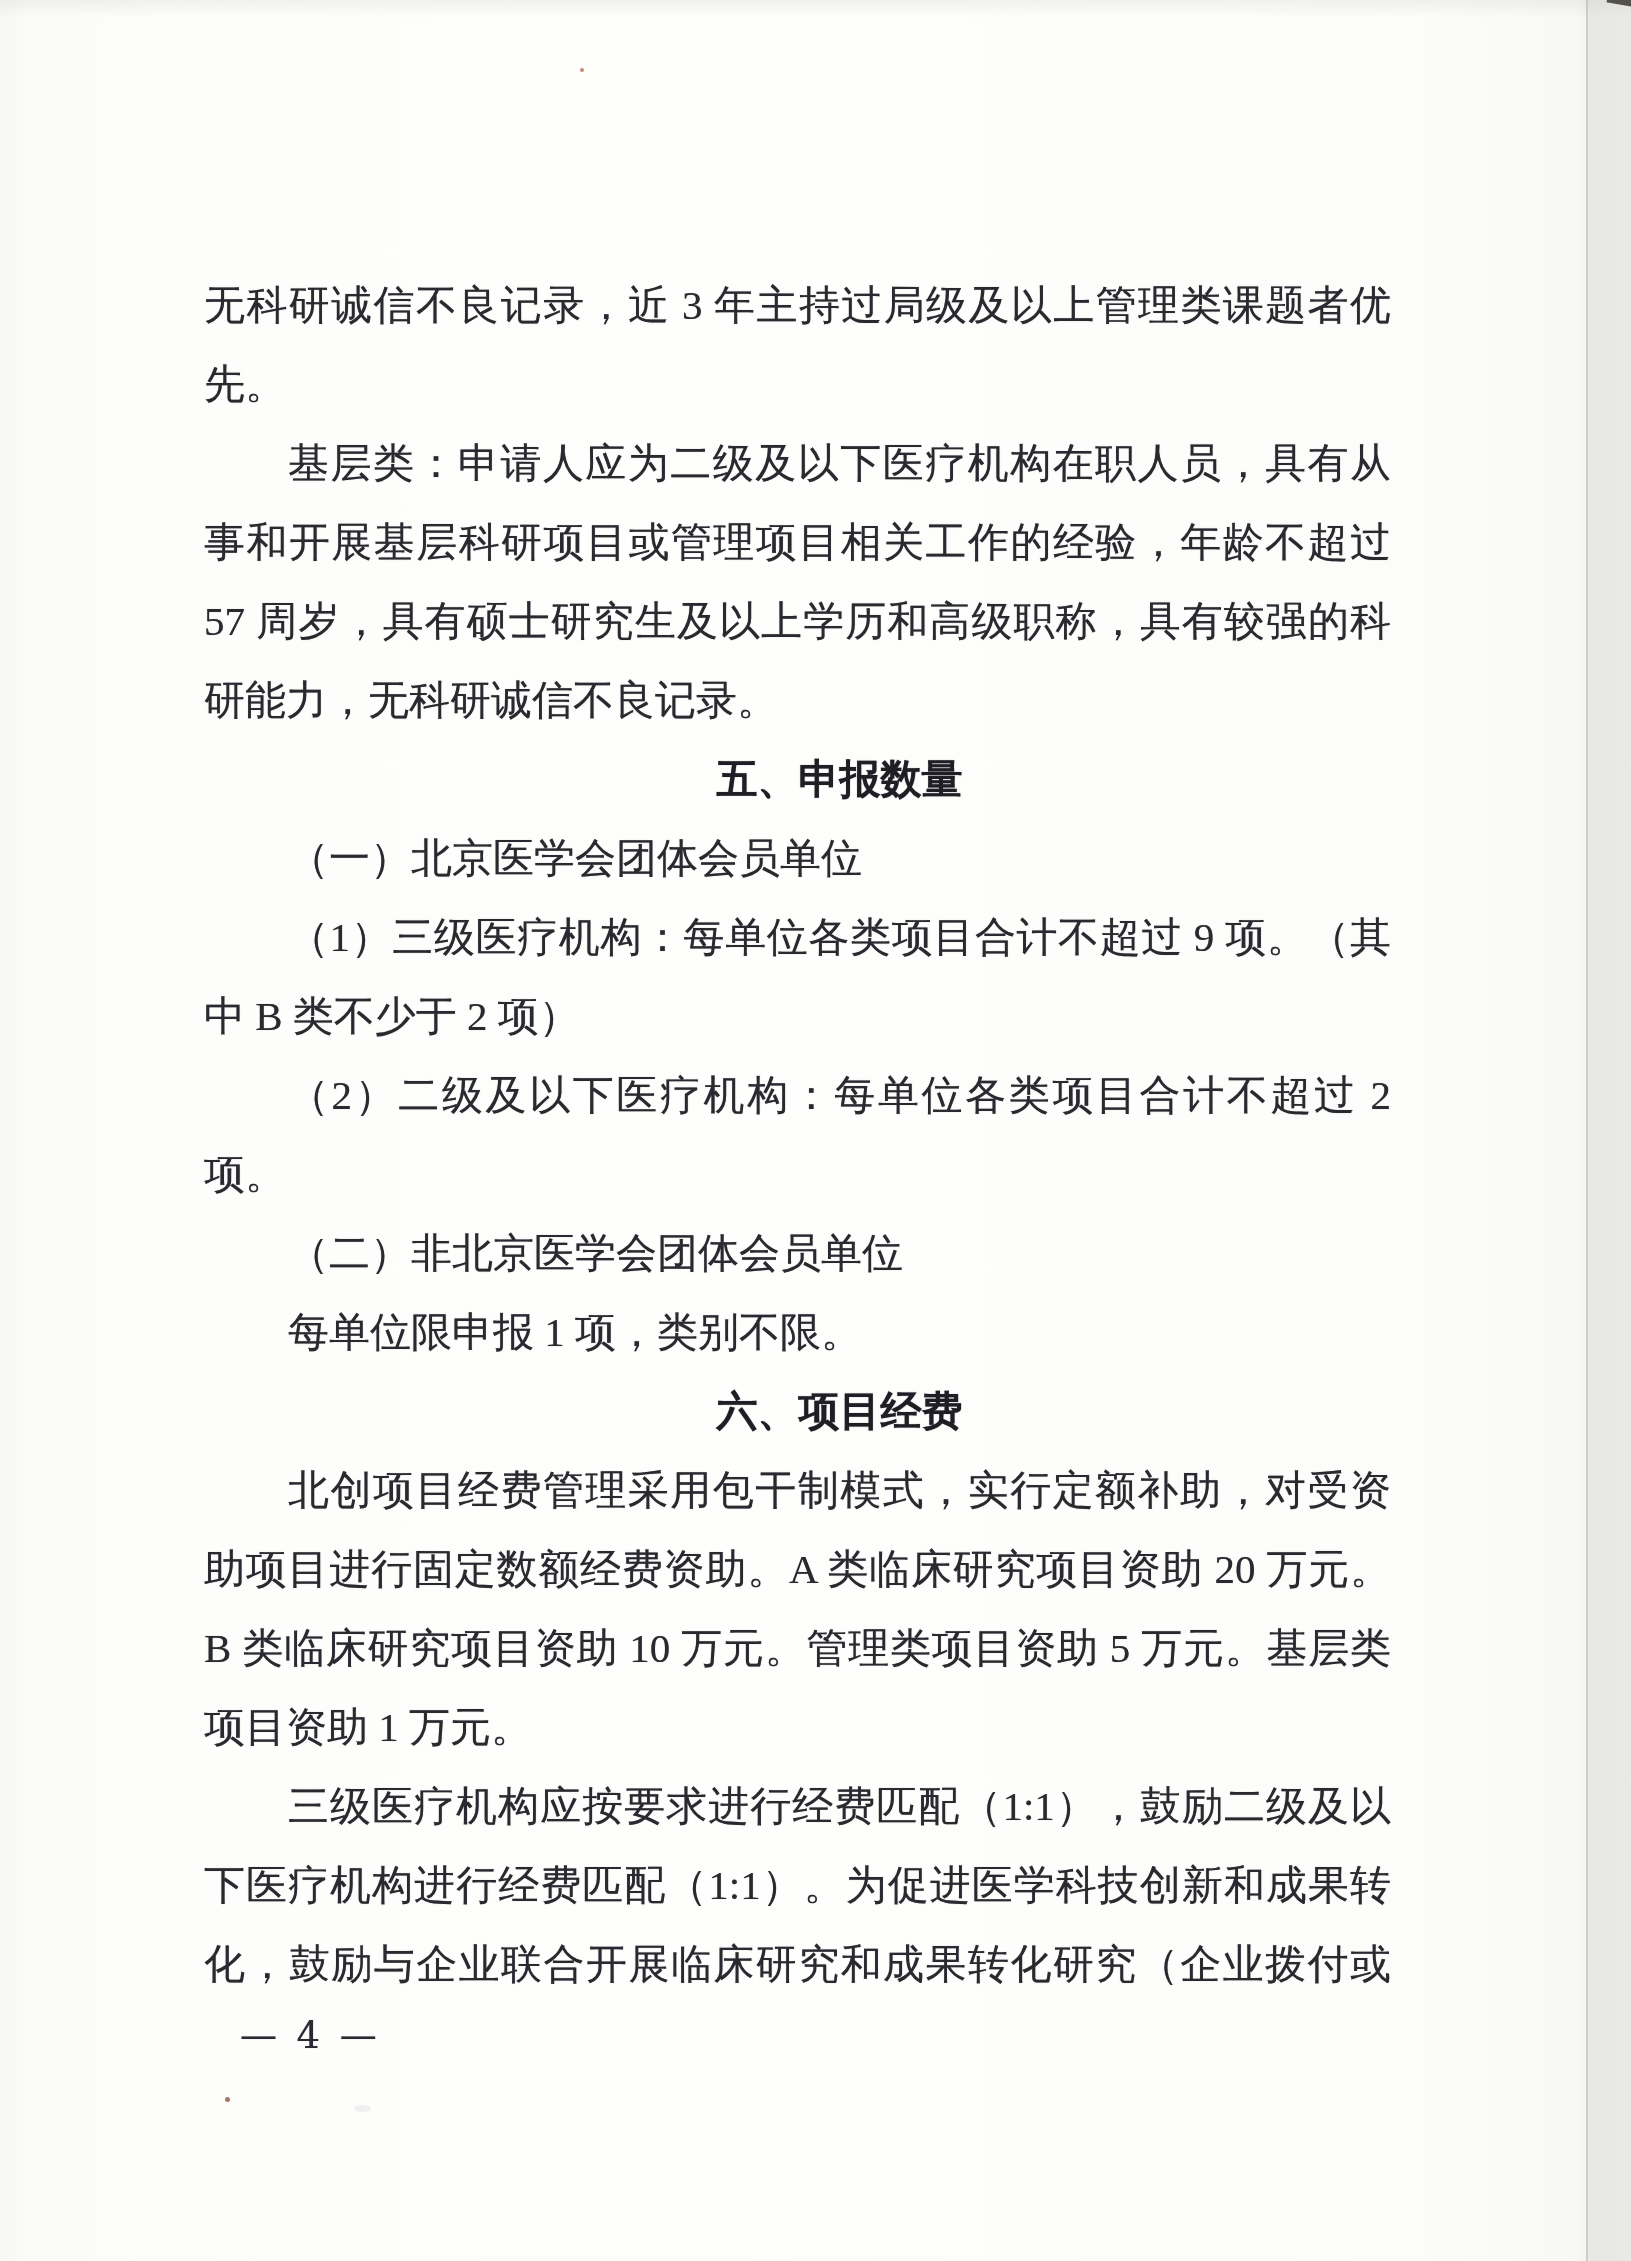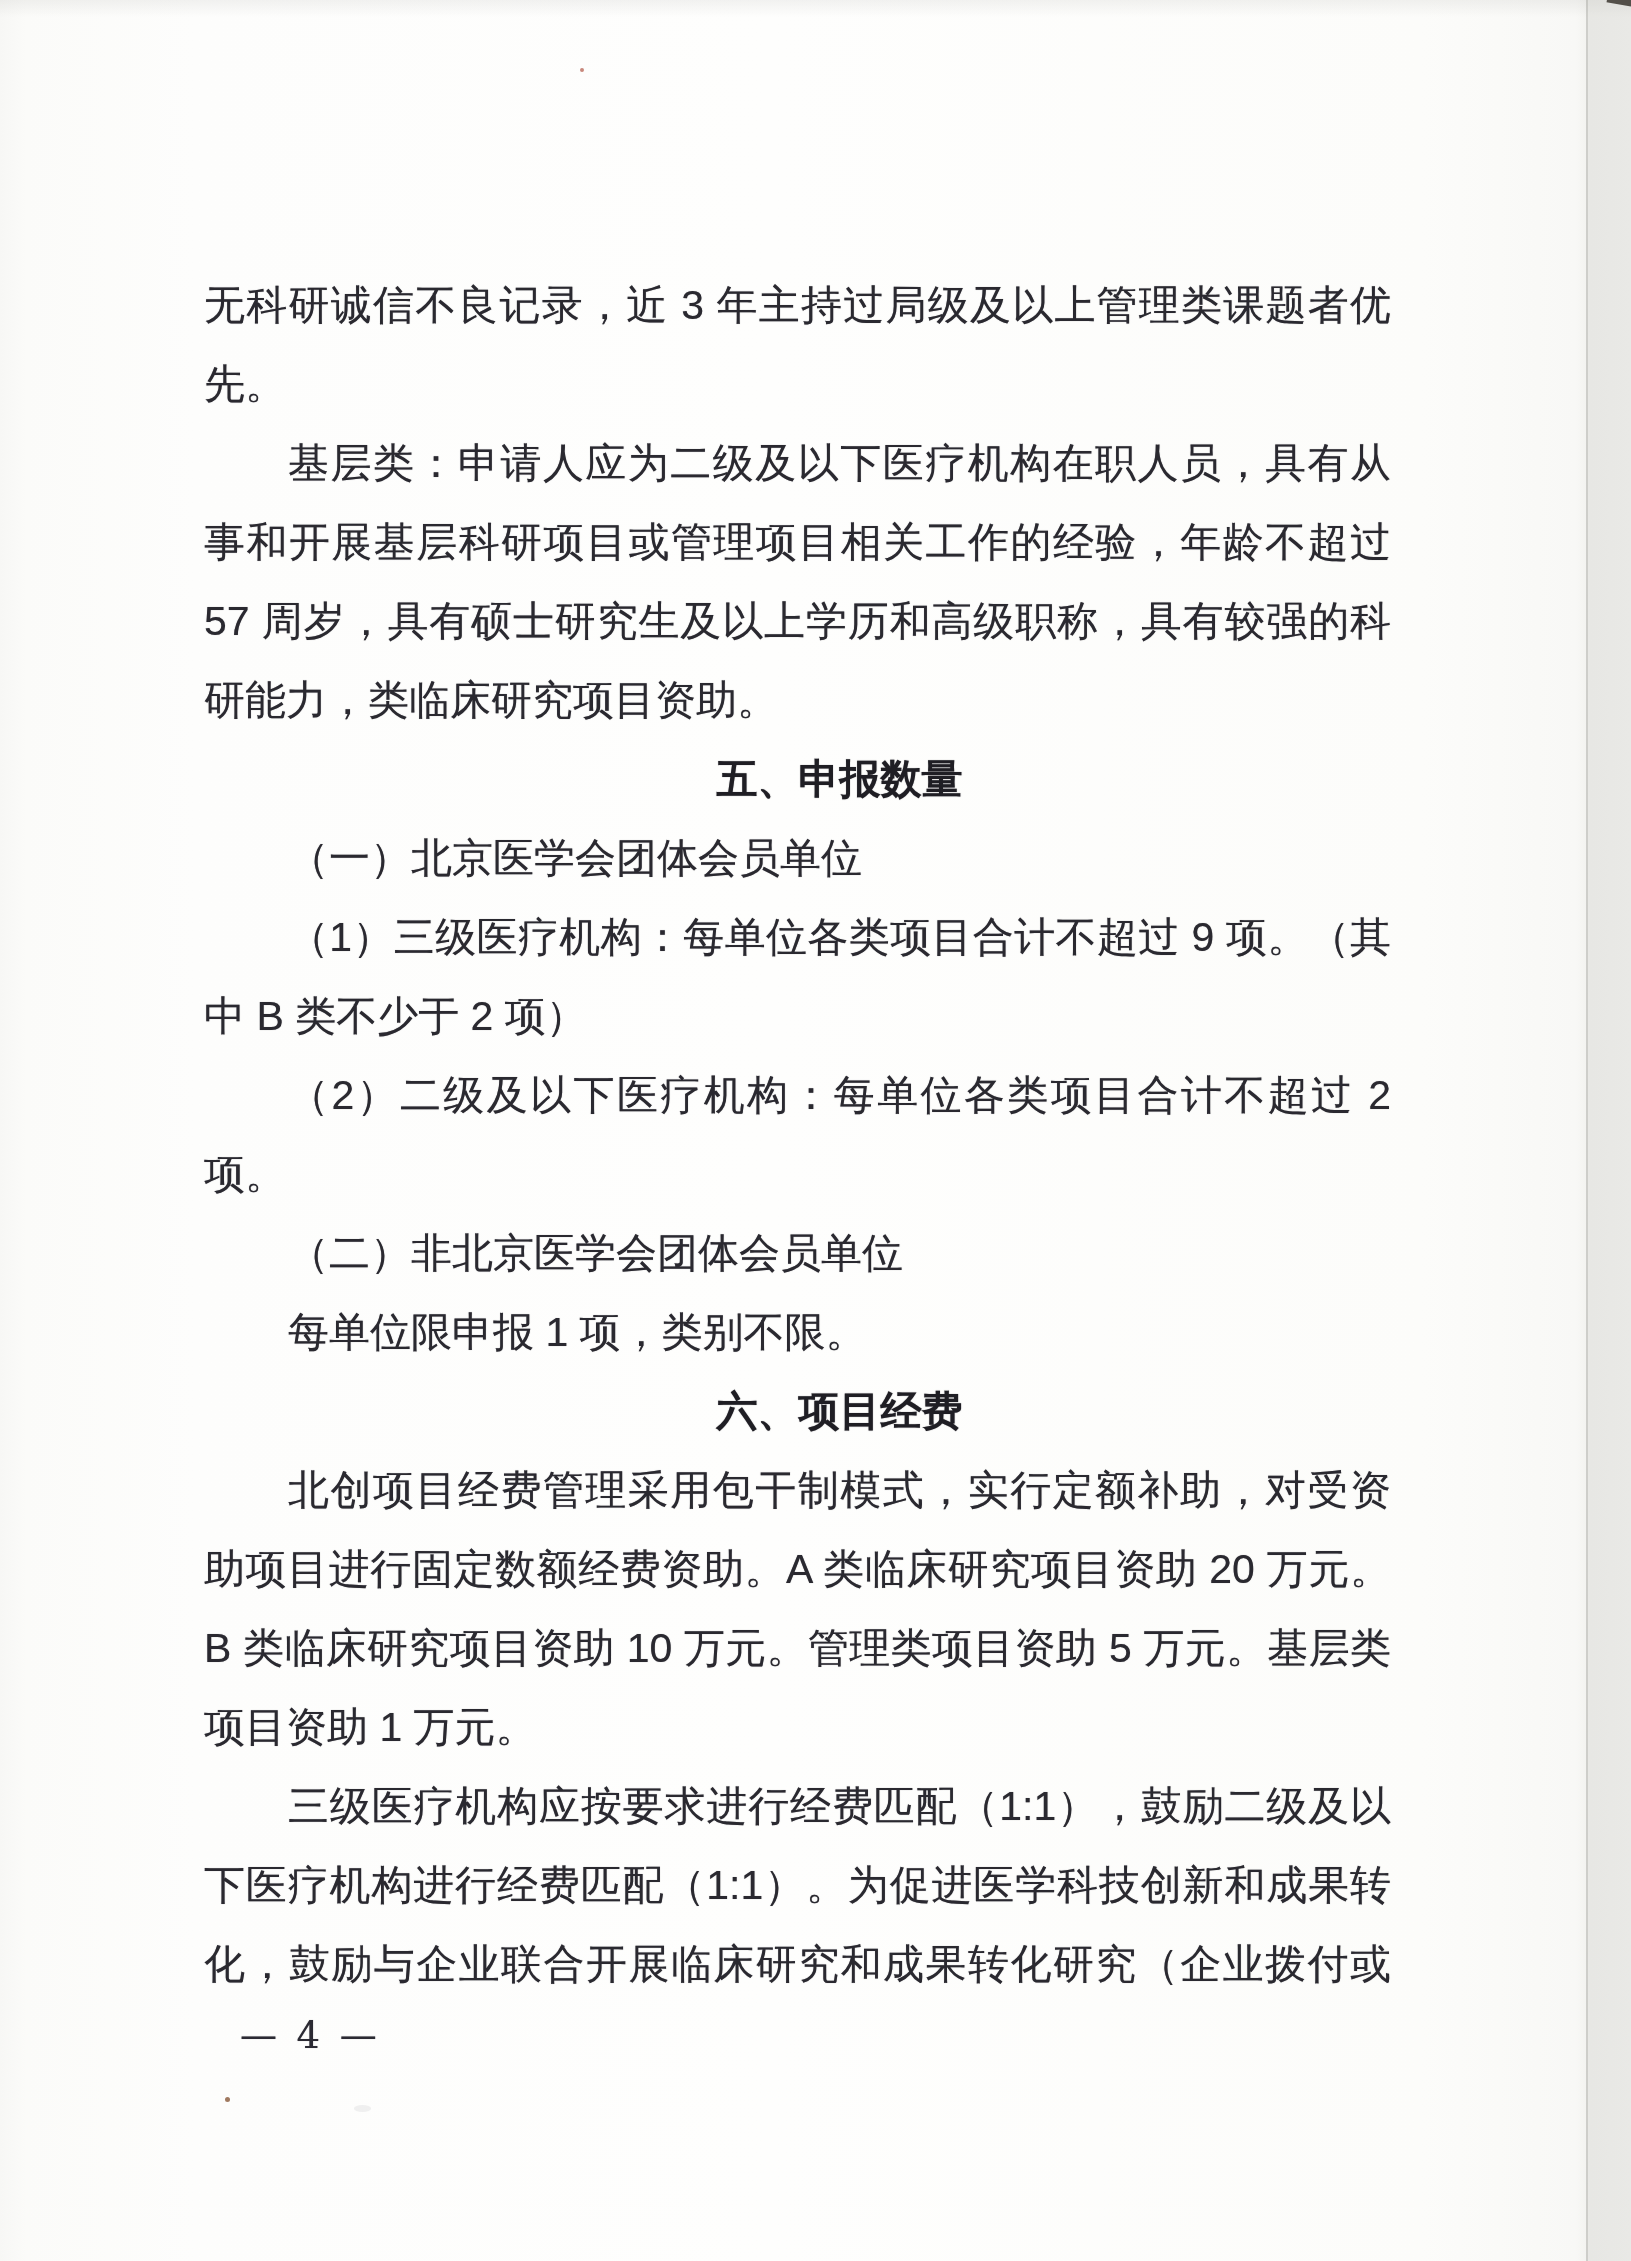--- a/index.html
+++ b/index.html
@@ -53,21 +53,21 @@
 
   .content {
     position: absolute;
     left: 204px;
     top: 266px;
     width: 1187px;
   }
   .line {
     height: 79px;
     line-height: 79px;
-    font-family: Liberation Sans, sans-serif;
+    font-family: Liberation Serif, serif;
     font-size: 41px;
     color: #2a2930;
     text-shadow: 0 0 0.8px rgba(42,40,48,0.55);
     text-align: left;
     overflow: visible;
   }
   .line.full {
     text-align: justify;
     text-align-last: justify;
     text-justify: inter-character;
@@ -104,21 +104,21 @@
   <div class="dot dot-red"></div>
   <div class="dot dot-brown"></div>
   <div class="smudge"></div>
 
   <div class="content">
     <div class="line full">无科研诚信不良记录，近 3 年主持过局级及以上管理类课题者优</div>
     <div class="line">先。</div>
     <div class="line indent full">基层类：申请人应为二级及以下医疗机构在职人员，具有从</div>
     <div class="line full">事和开展基层科研项目或管理项目相关工作的经验，年龄不超过</div>
     <div class="line full">57 周岁，具有硕士研究生及以上学历和高级职称，具有较强的科</div>
-    <div class="line">研能力，类临床研究项目资助。</div>
+    <div class="line">研能力，无科研诚信不良记录。</div>
     <div class="line indent heading">五、申报数量</div>
     <div class="line indent">（一）北京医学会团体会员单位</div>
     <div class="line indent full">（1）三级医疗机构：每单位各类项目合计不超过 9 项。（其</div>
     <div class="line">中 B 类不少于 2 项）</div>
     <div class="line indent full">（2）二级及以下医疗机构：每单位各类项目合计不超过 2</div>
     <div class="line">项。</div>
     <div class="line indent">（二）非北京医学会团体会员单位</div>
     <div class="line indent">每单位限申报 1 项，类别不限。</div>
     <div class="line indent heading">六、项目经费</div>
     <div class="line indent full">北创项目经费管理采用包干制模式，实行定额补助，对受资</div>

